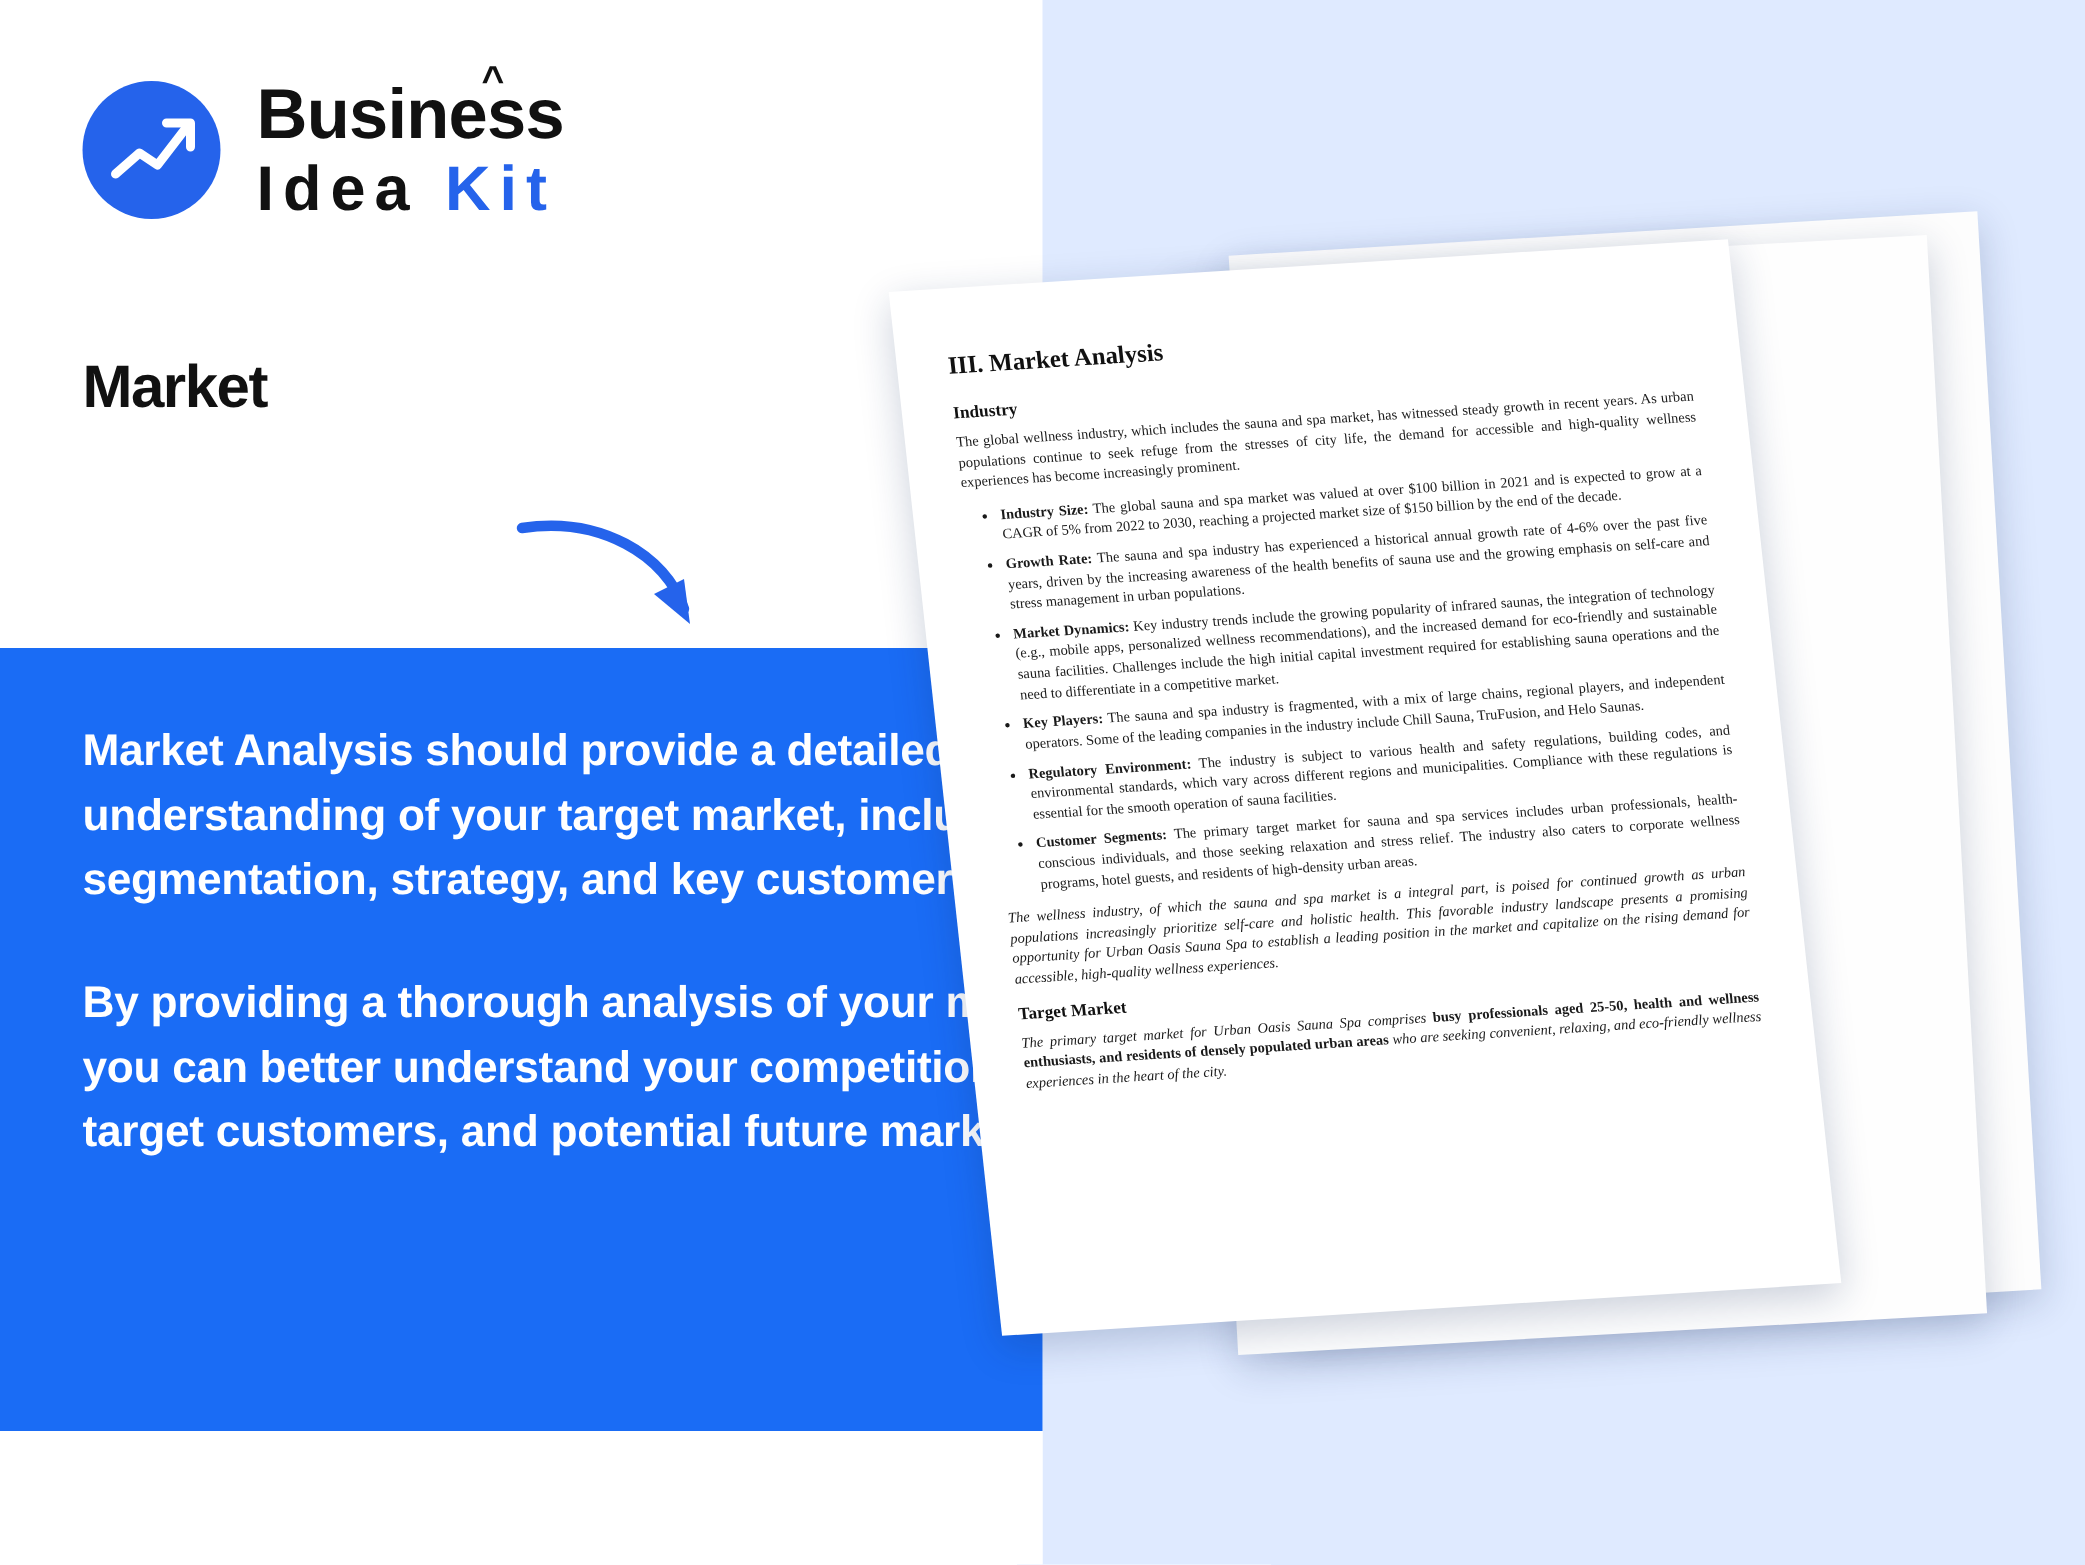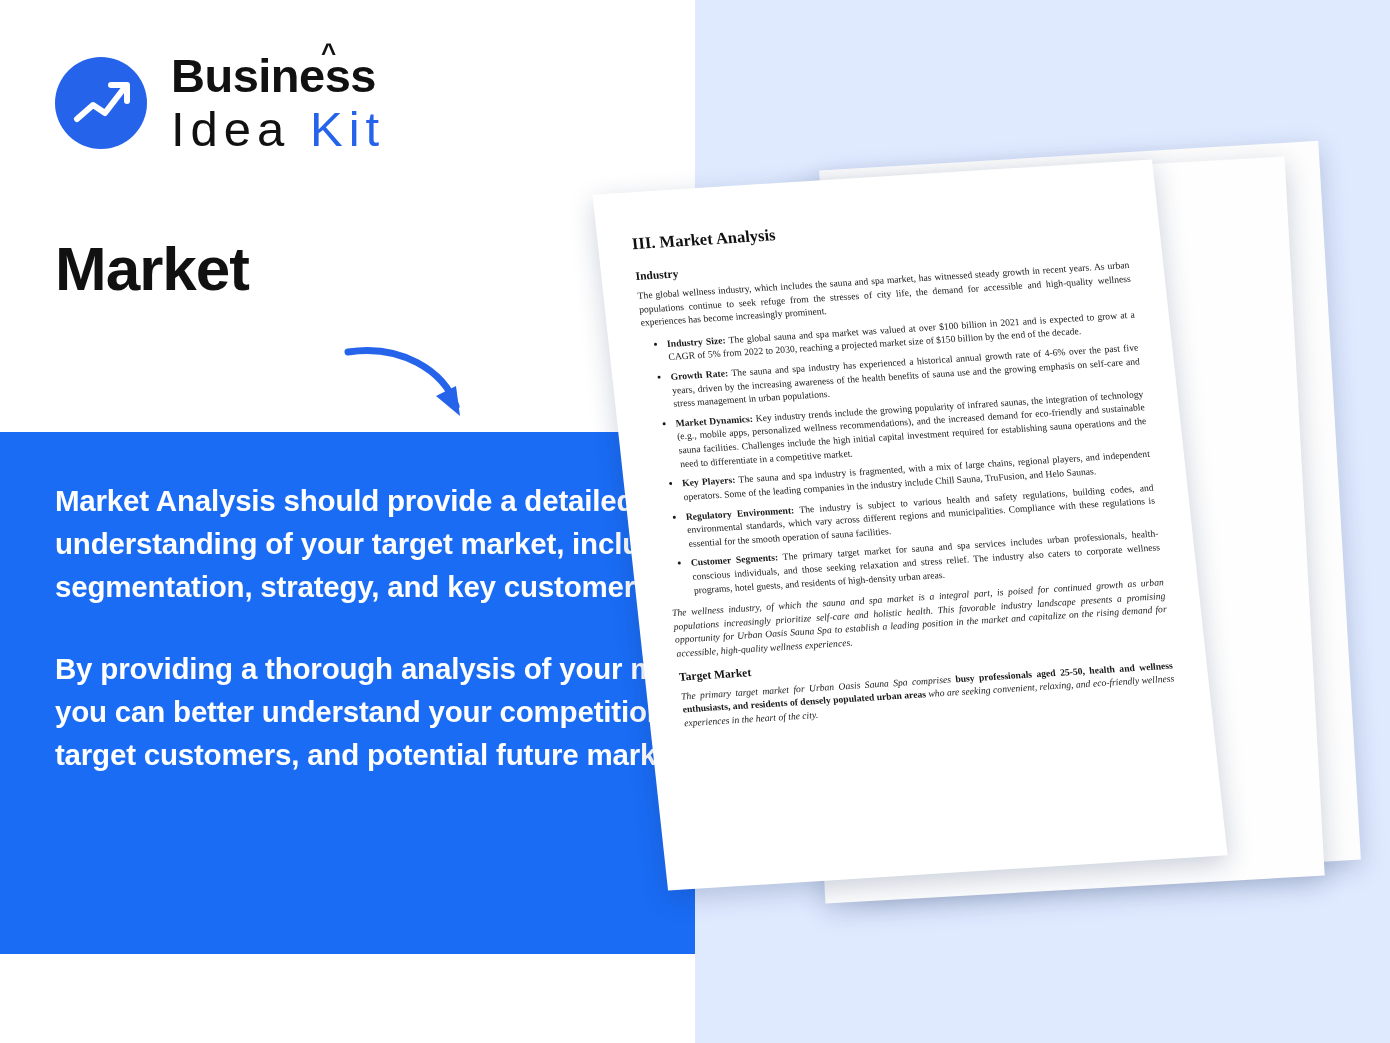--- a/index.html
+++ b/index.html
@@ -70,37 +70,37 @@
     position: relative;
   }
   .logo-line1 .hat {
     position: absolute;
     left: 150px;
     top: -12px;
     font-size: 26px;
     color: #111111;
   }
   .logo-line2 {
-    font-size: 49px;
-    font-weight: normal;
+    font-size: 42px;
+    font-weight: bold;
     color: #111111;
     letter-spacing: 6px;
     margin-top: 6px;
   }
   .logo-line2 .kit { color: #2563eb; }
 
   
   .headline {
     position: absolute;
     left: 55px;
     top: 238px;
     line-height: 1.0;
   }
   .headline .l1 {
-    font-size: 62px;
+    font-size: 40px;
     font-weight: bold;
     color: #111111;
     letter-spacing: -1px;
   }
   .headline .l2 {
     font-size: 62px;
     font-weight: bold;
     color: #2563eb;
     letter-spacing: -1px;
     margin-top: 10px;

